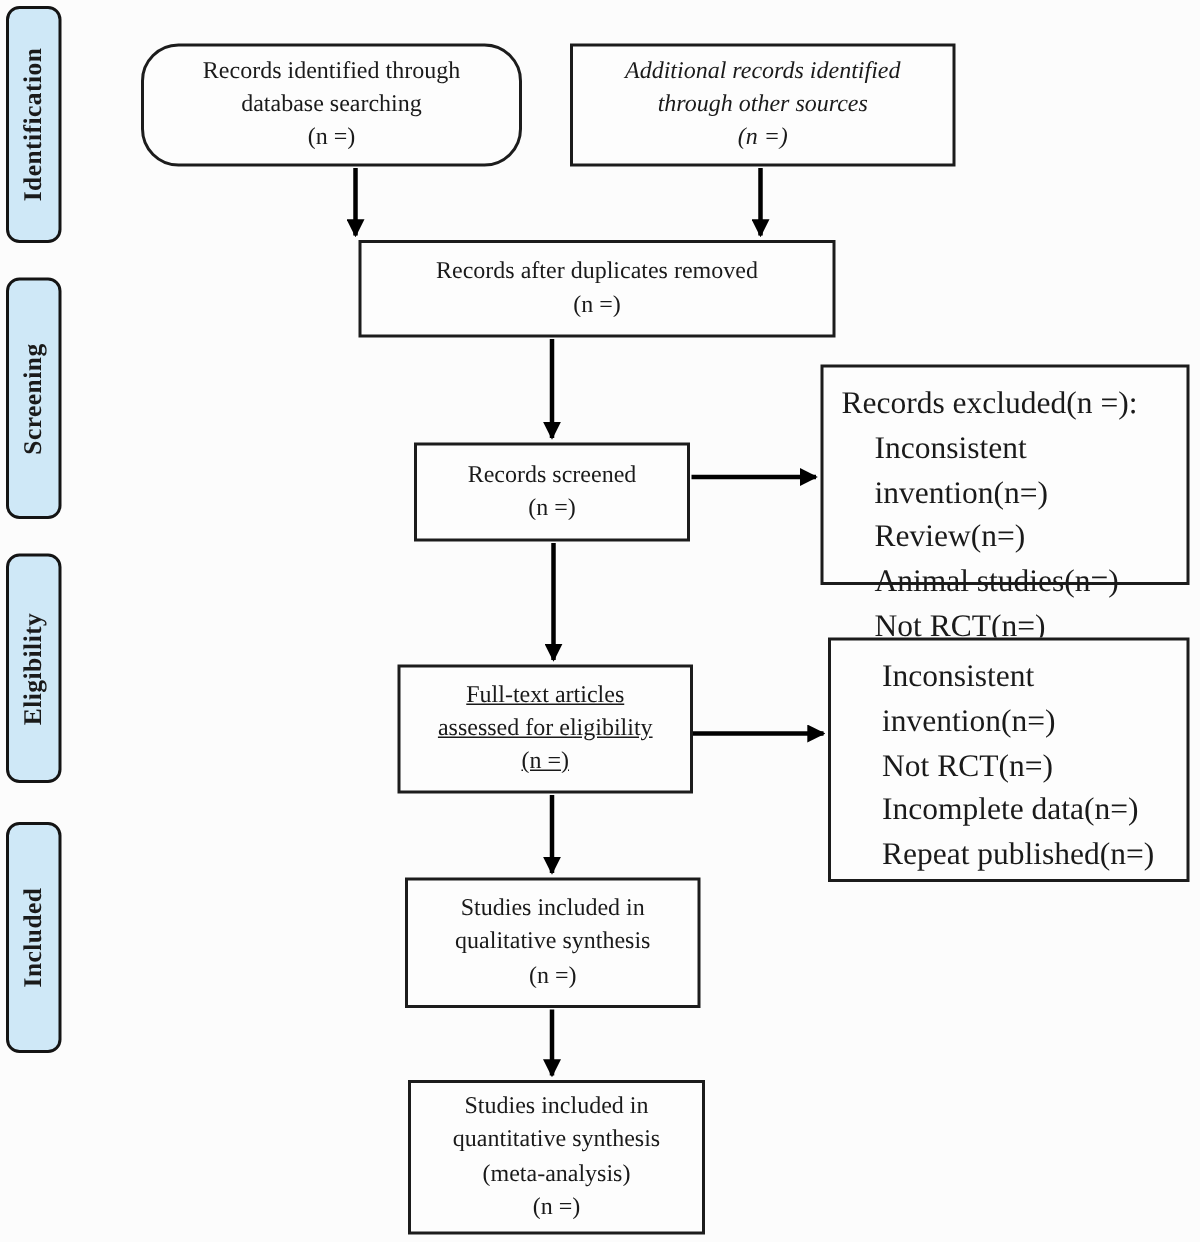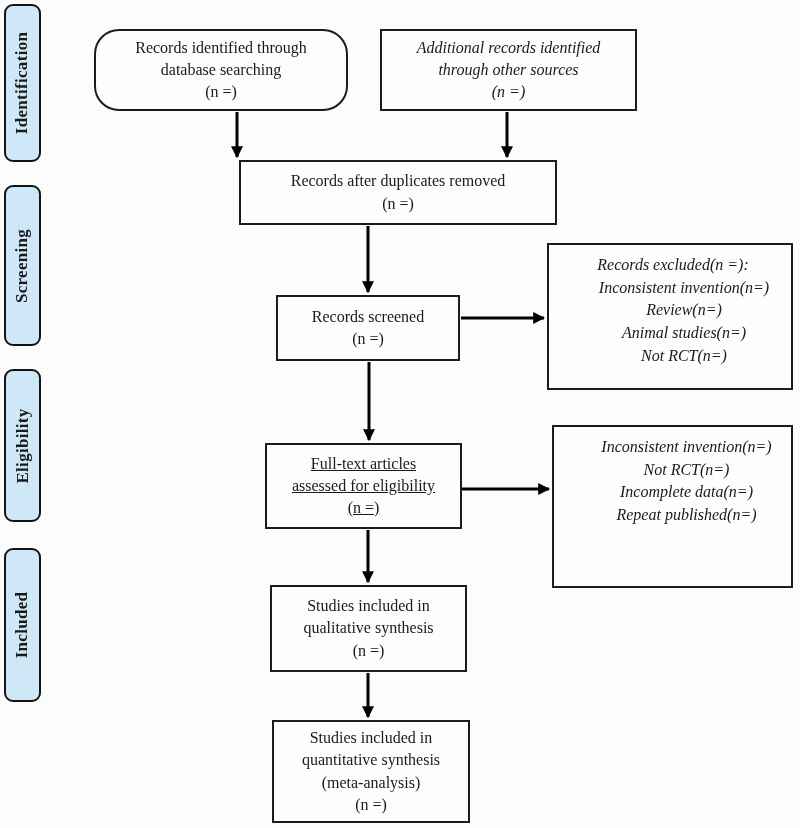--- a/index.html
+++ b/index.html
@@ -59,25 +59,24 @@
   .box-a { left: 94px;  top: 29px;  width: 254px; height: 82px; border-radius: 25px; }
   .box-b { left: 380px; top: 29px;  width: 257px; height: 82px; font-style: italic; }
   .box-c { left: 209px; top: 160px; width: 318px; height: 65px; margin-left: 30px; }
   .box-d { left: 276px; top: 295px; width: 184px; height: 66px; }
   .box-f { left: 265px; top: 443px; width: 197px; height: 86px; text-decoration: underline; }
   .box-h { left: 270px; top: 585px; width: 197px; height: 87px; }
   .box-i { left: 272px; top: 720px; width: 198px; height: 103px; }
   
   .fbox.list {
     display: block;
-    text-align: center;
-    font-size: 16px;
+    text-align: left;
+    font-size: 21px;
     line-height: 1.42;
     padding: 9px 6px 6px 12px;
-    font-style: italic;
   }
   .box-e { left: 547px; top: 243px; width: 246px; height: 147px; }
   .box-g { left: 552px; top: 425px; width: 241px; height: 163px; }
   .list .ltitle { white-space: pre-line; }
   .list .litem  { padding-left: 22px; }
 </style>
 </head>
 <body>
 
 <div class="canvas">

